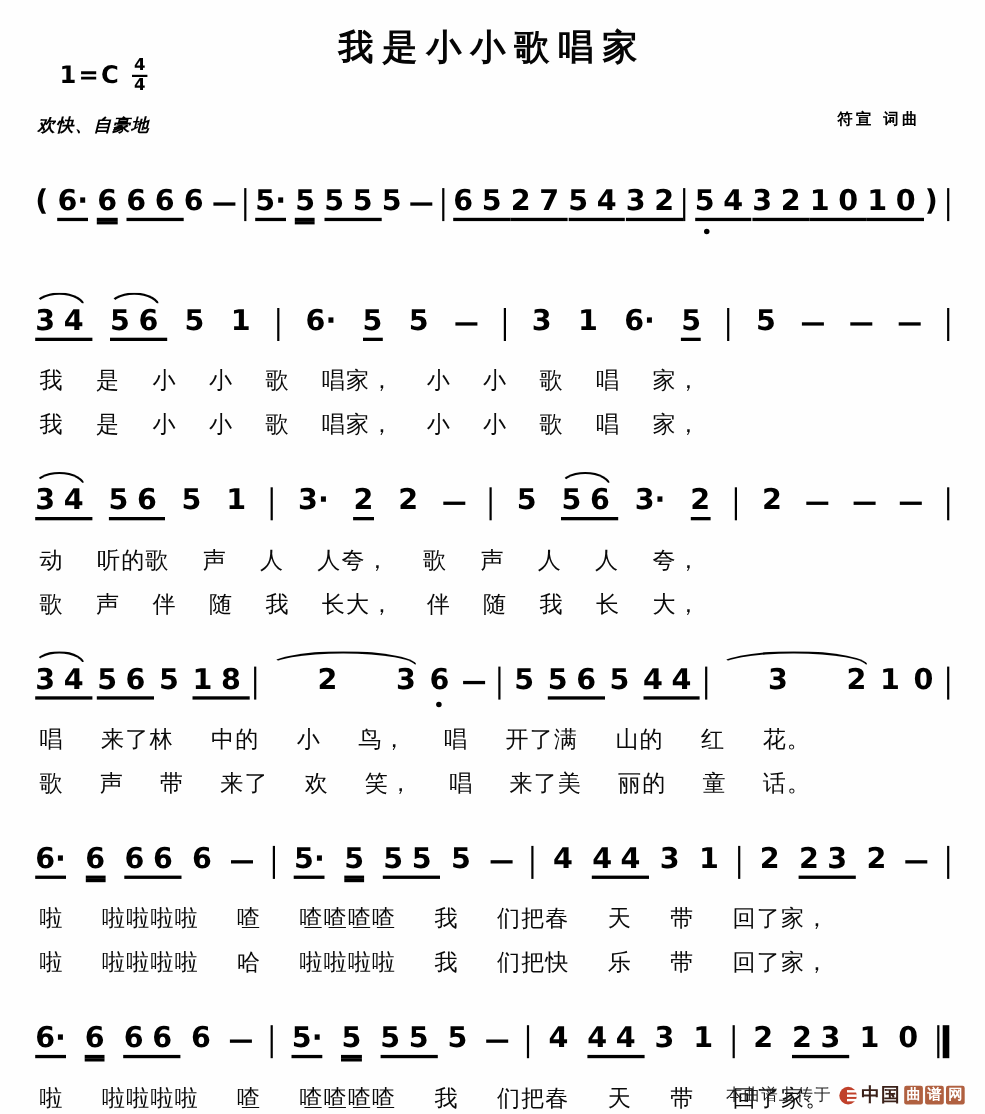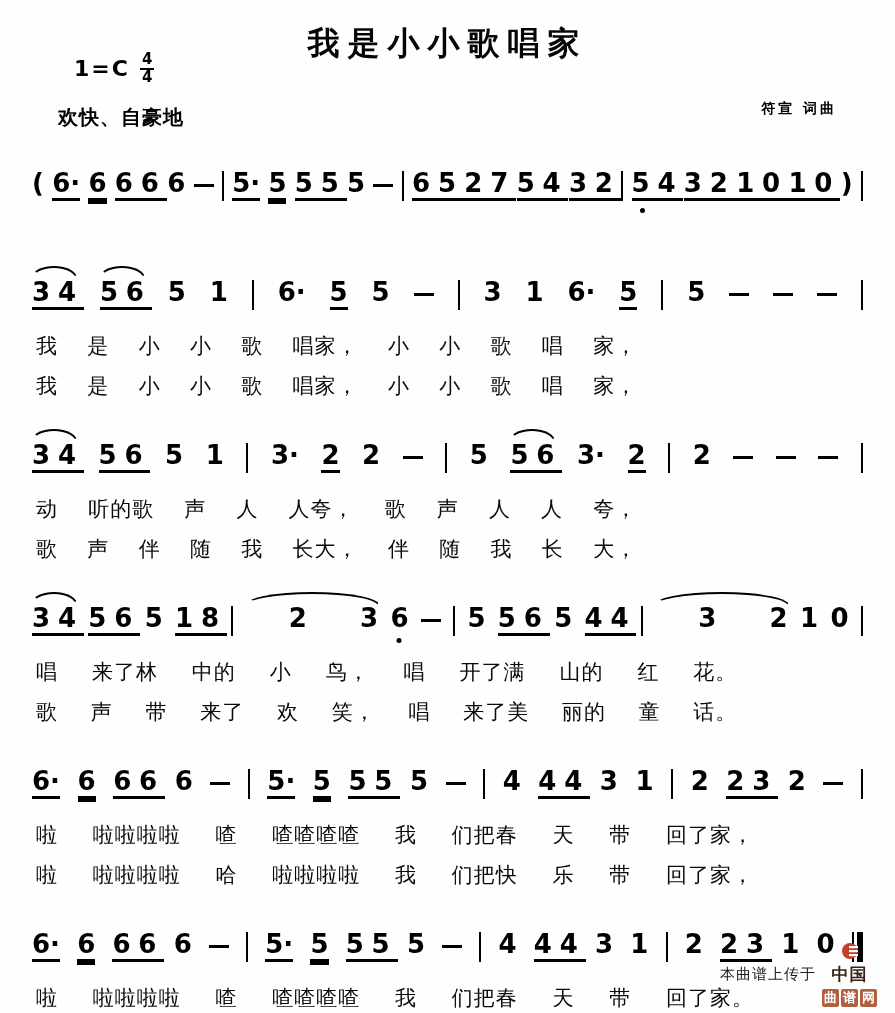--- a/index.html
+++ b/index.html
@@ -9,25 +9,25 @@
     font-family:"DejaVu Sans", sans-serif;box-sizing:border-box;
   }
   .page{width:895px;height:1013px;box-sizing:border-box;padding:8px 30px 0 30px;position:relative;}
 
   
   .header{position:relative;height:132px;}
   .title{
     position:absolute;left:0;right:0;top:14px;margin:0;text-align:center;
     font-size:32px;font-weight:900;letter-spacing:8px;color:#050505;
   }
-  .keytime{position:absolute;left:24px;top:44px;display:flex;align-items:center;gap:10px;margin-left:20px;}
+  .keytime{position:absolute;left:24px;top:44px;display:flex;align-items:center;gap:10px;}
   .key{font-size:22px;font-weight:bold;letter-spacing:2px;}
   .timesig{display:inline-flex;flex-direction:column;align-items:center;font-size:15px;font-weight:bold;line-height:1.05;}
   .timesig .top{border-bottom:2px solid #000;padding:0 2px;}
-  .tempo{position:absolute;left:28px;top:96px;font-size:20px;font-weight:bold;letter-spacing:1px;}
+  .tempo{position:absolute;left:4px;top:96px;font-size:16px;font-weight:bold;letter-spacing:1px;font-style:italic;}
   .credit{position:absolute;right:28px;top:92px;font-size:14px;font-weight:bold;letter-spacing:3px;}
 
   
   #systems{margin-top:14px;}
   .system{margin-bottom:26px;}
   .system:nth-child(1){margin-bottom:52px;}
   .notes-row{
     display:flex;justify-content:space-between;align-items:baseline;
     padding:16px 2px 10px 2px;
     font-size:26px;font-weight:700;font-family:"DejaVu Sans", sans-serif;
@@ -63,21 +63,21 @@
   .system:nth-child(4) .lyrics-row{width:84%;}
   .system:nth-child(5) .lyrics-row,
   .system:nth-child(6) .lyrics-row{width:86%;}
 
   
   .footer{
     position:absolute;right:18px;bottom:6px;display:flex;align-items:center;gap:6px;
     font-size:15px;color:#1c1c1c;
   }
   .footer .note-text{font-weight:normal;letter-spacing:1px;}
-  .logo{display:inline-flex;align-items:center;gap:3px;flex-direction:column;}
+  .logo{display:inline-flex;align-items:center;gap:3px;}
   .logo-cn{font-size:17px;font-weight:900;color:#3a2018;letter-spacing:1px;}
   .logo-boxes{display:inline-flex;gap:2px;}
   .logo-boxes span{
     background:#b06040;color:#fff;font-size:13px;font-weight:bold;
     padding:1px 2px;border-radius:2px;line-height:1.2;
   }
 </style>
 </head>
 <body>
 

